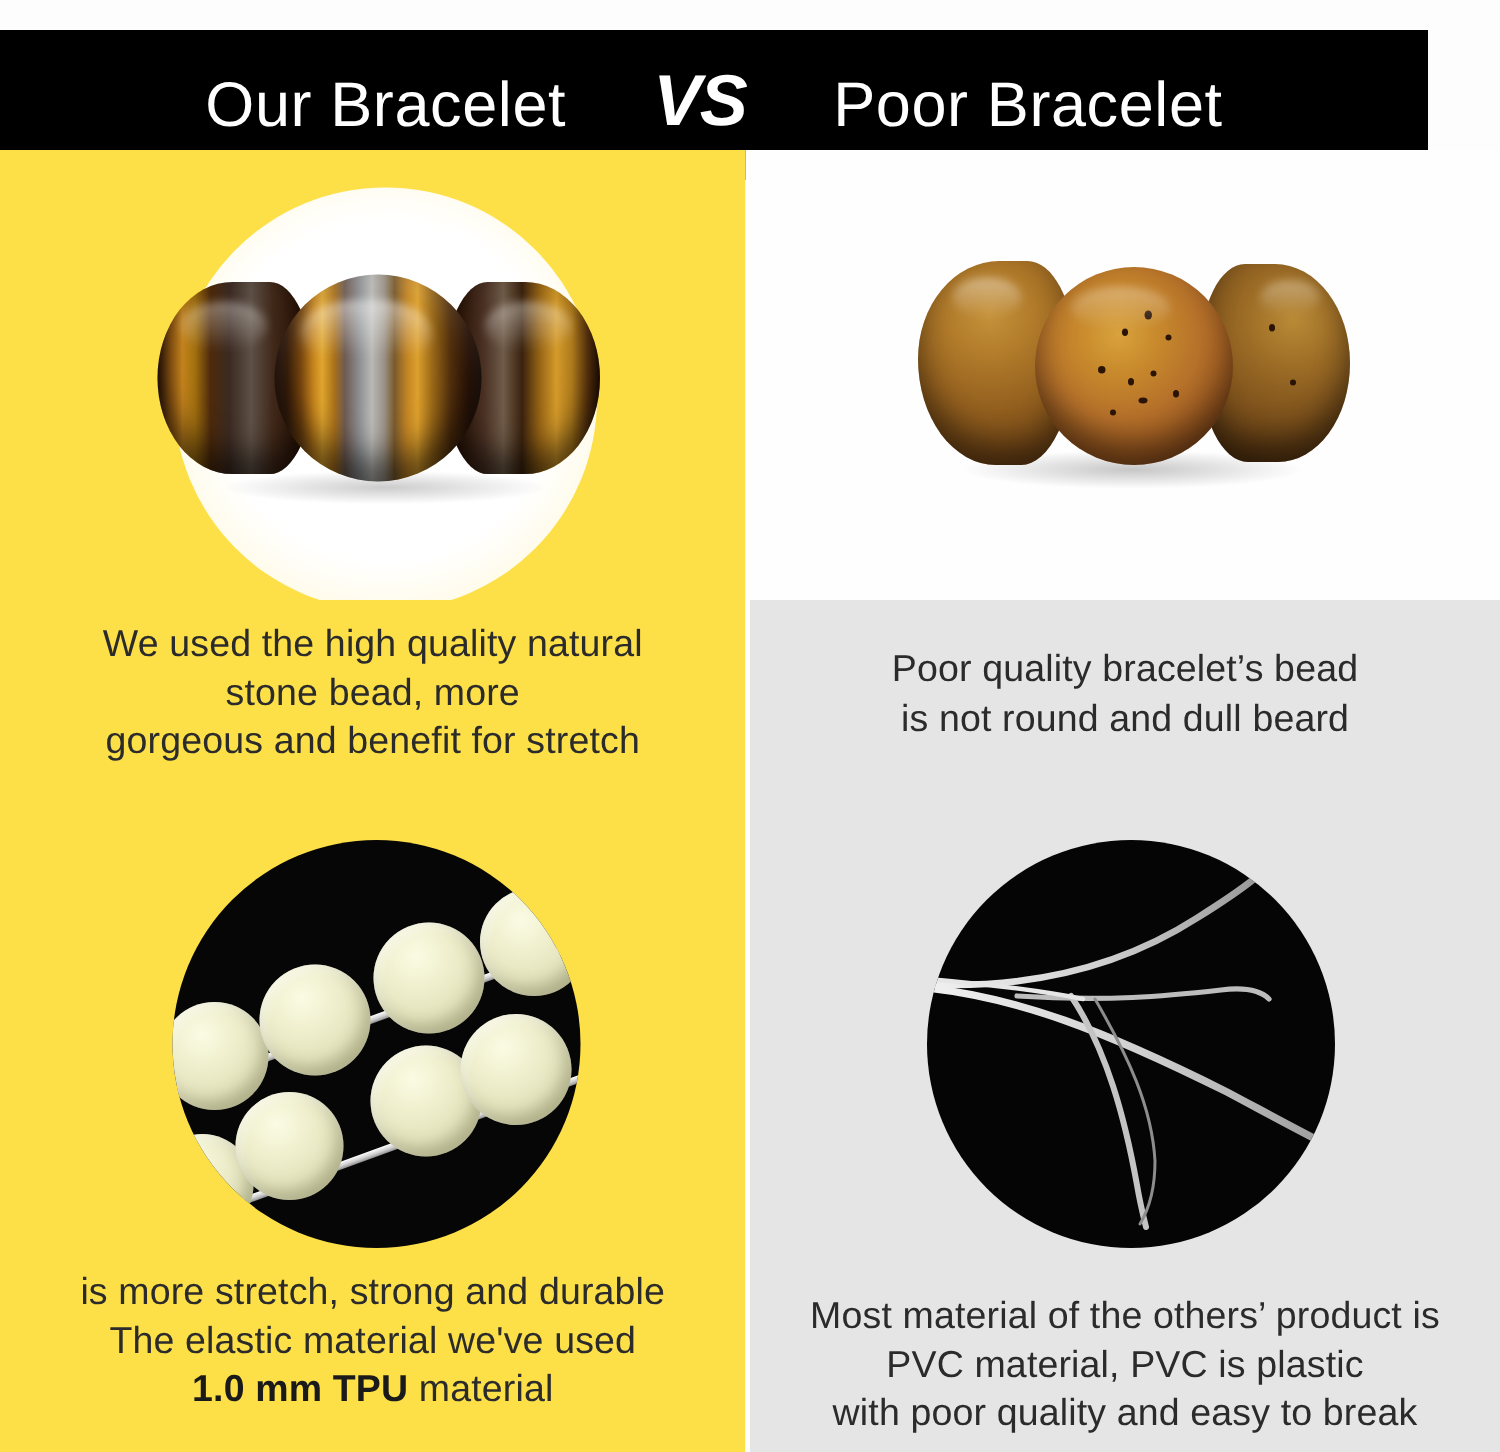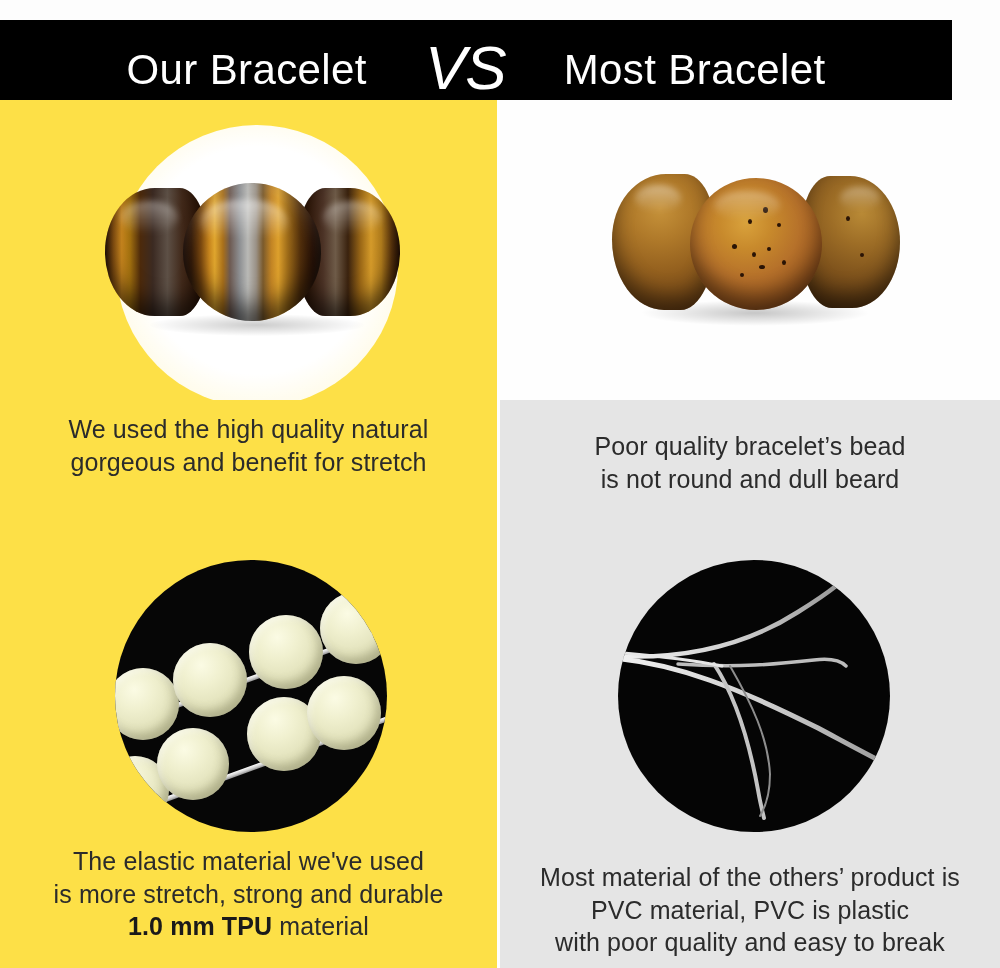--- a/index.html
+++ b/index.html
@@ -7,21 +7,21 @@
        font-family:"Liberation Sans","DejaVu Sans",sans-serif;}
 
   .page{position:relative;width:1000px;height:968px;background:#fdfdfd;}
 
   
   .header{position:absolute;left:0;top:0;width:952px;height:100px;background:#000;
           display:flex;align-items:center;justify-content:center;overflow:hidden;margin-top:20px;}
   .hd-inner{display:flex;align-items:center;justify-content:center;gap:58px;width:100%;}
   .hd-title{color:#fff;font-size:42px;font-weight:400;letter-spacing:.4px;white-space:nowrap;
             line-height:1;}
-  .hd-vs{color:#fff;font-size:62px;font-weight:400;font-style:italic;letter-spacing:-1px;
+  .hd-vs{color:#fff;font-size:48px;font-weight:700;font-style:italic;letter-spacing:-1px;
          line-height:1;transform:translateY(-2px);}
 
   
   .body{position:absolute;left:0;top:100px;width:1000px;height:868px;}
   .col{position:absolute;top:0;height:868px;}
   .col-left{left:0;width:497px;background:#fde047;}
   .col-right{left:500px;width:500px;background:#e5e5e5;}
   .divider{position:absolute;left:497px;top:0;width:3px;height:868px;background:#ffffff;}
 
   
@@ -128,40 +128,41 @@
 </style>
 </head>
 <body>
 
 <div class="page">
 
   <div class="header">
     <div class="hd-inner">
       <div class="hd-title">Our Bracelet</div>
       <div class="hd-vs">VS</div>
-      <div class="hd-title">Most Bracelet</div>
+      <div class="hd-title">Poor Bracelet</div>
     </div>
   </div>
 
   <div class="body">
 
     <div class="col col-left">
 
       <div class="photo tl-photo">
         <div class="tl-glow"></div>
         <div class="bead-wrap">
           <div class="tl-shadow"></div>
           <div class="bd tl-l"></div>
           <div class="bd tl-r"></div>
           <div class="bd tl-c"></div>
         </div>
       </div>
 
       <div class="caption tl-caption">
         <div>We used the high quality natural</div>
+        <div>stone bead, more</div>
         <div>gorgeous and benefit for stretch</div>
       </div>
 
       <div class="photo bl-photo">
 
         <div class="cord" style="left:-12px;top:170px;width:310px;transform:rotate(-20deg);transform-origin:0 50%;"></div>
 
         <div class="cord" style="left:-18px;top:262px;width:320px;transform:rotate(-20deg);transform-origin:0 50%;"></div>
 
         <div class="pbead" style="left:-8px;top:108px;width:72px;height:72px;"></div>
@@ -169,22 +170,22 @@
         <div class="pbead" style="left:134px;top:55px;width:74px;height:74px;"></div>
         <div class="pbead" style="left:205px;top:32px;width:72px;height:72px;"></div>
 
         <div class="pbead" style="left:-14px;top:196px;width:68px;height:68px;"></div>
         <div class="pbead" style="left:42px;top:168px;width:72px;height:72px;"></div>
         <div class="pbead" style="left:132px;top:137px;width:74px;height:74px;"></div>
         <div class="pbead" style="left:192px;top:116px;width:74px;height:74px;"></div>
       </div>
 
       <div class="caption bl-caption">
+        <div>is more stretch, strong and durable</div>
         <div>The elastic material we've used</div>
-        <div>is more stretch, strong and durable</div>
         <div>
           <b>1.0 mm TPU</b><span> material</span>
         </div>
       </div>
     </div>
 
     <div class="divider"></div>
 
     <div class="col col-right">
 

